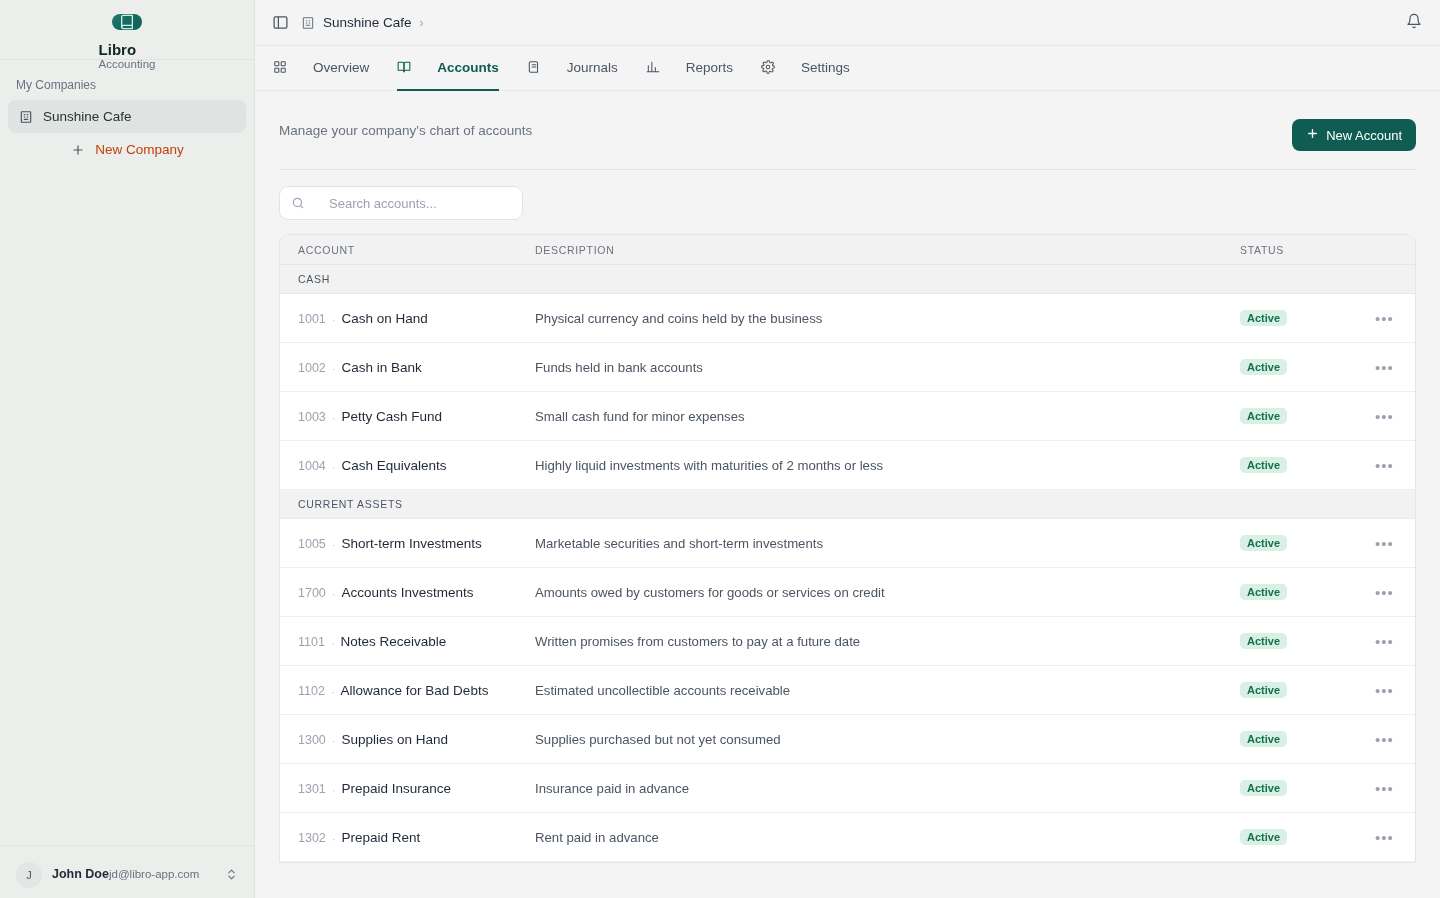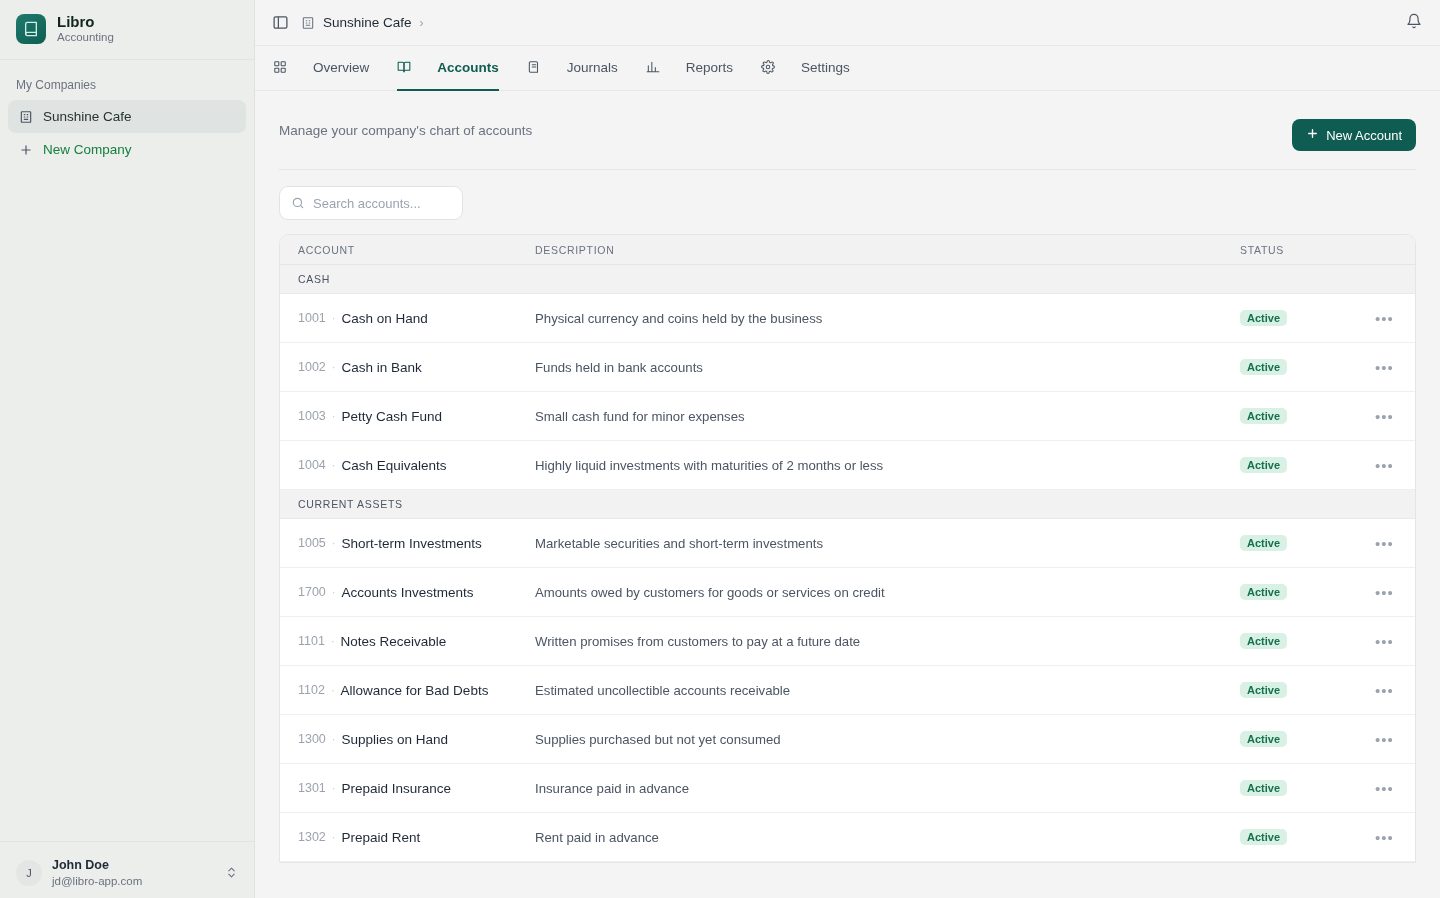--- a/index.html
+++ b/index.html
@@ -18,20 +18,21 @@
     background: #eceeec;
     border-right: 1px solid #e0e2e0;
     display: flex; flex-direction: column;
     position: relative;
   }
   .brand {
     display: flex; align-items: center; gap: 11px;
     padding: 14px 16px 16px 16px;
     border-bottom: 1px solid #e2e4e2;
     height: 60px;
+    flex-direction: column;
   }
   .brand-logo {
     width: 30px; height: 30px; border-radius: 8px;
     background: linear-gradient(145deg,#1f7a6d,#0f5d52);
     display: flex; align-items: center; justify-content: center;
     color: #cfeee8; font-size: 15px;
   }
   .brand-text { display: flex; flex-direction: column; line-height: 1.15; }
   .brand-title { font-size: 15px; font-weight: bold; color: #11261f; }
   .brand-sub { font-size: 11.5px; color: #6b7280; }
@@ -42,35 +43,35 @@
   }
   .side-item {
     display: flex; align-items: center; gap: 10px;
     margin: 0 8px; padding: 9px 10px;
     border-radius: 8px;
     font-size: 13.5px; color: #27332f;
     cursor: pointer;
   }
   .side-item.active { background: #dfe3e1; font-weight: normal; }
   .side-item .ico { width: 15px; height: 15px; display: inline-flex; align-items: center; justify-content: center; color: #4b5563; }
-  .side-item.new { color: #15803d; }
+  .side-item.new { color: #c2410c; justify-content: center; }
 
   .sidebar-bottom {
     margin-top: auto;
     border-top: 1px solid #e2e4e2;
     padding: 12px 12px 6px 12px;
   }
   .user-row { display: flex; align-items: center; gap: 10px; padding: 4px 4px; }
   .avatar {
     width: 26px; height: 26px; border-radius: 50%;
     background: #e3e6e4; color: #4b5563;
     display: flex; align-items: center; justify-content: center;
     font-size: 11px;
   }
-  .user-meta { display: flex; flex-direction: column; line-height: 1.25; flex: 1; }
+  .user-meta { display: flex; flex-direction: row; line-height: 1.25; flex: 1; }
   .user-name { font-size: 12.5px; font-weight: bold; color: #1f2937; }
   .user-mail { font-size: 11.5px; color: #6b7280; }
   .updown { color: #6b7280; font-size: 11px; }
   .version { text-align: center; font-size: 10.5px; color: #9ca3af; padding: 12px 0 10px 0; }
 
   
   .main { flex: 1; display: flex; flex-direction: column; background: #f3f4f3; }
   .topbar {
     height: 46px; display: flex; align-items: center;
     padding: 0 18px 0 16px; gap: 12px;
@@ -109,24 +110,24 @@
     background: #0f5d52; color: #fff;
     border: none; border-radius: 8px;
     height: 32px; padding: 0 14px;
     font-size: 13px; display: flex; align-items: center; gap: 7px;
     cursor: pointer; font-family: inherit;
   }
   .divider { height: 1px; background: #e4e6e4; margin: 18px 0 0 0; }
 
   .search-wrap { padding: 16px 0 14px 0; }
   .search {
-    width: 184px; height: 34px;
+    width: 244px; height: 34px;
     background: #fff; border: 1px solid #e2e4e2;
     border-radius: 9px; display: flex; align-items: center;
-    gap: 8px; padding: 0 11px;
+    gap: 24px; padding: 0 11px;
   }
   .search input {
     border: none; outline: none; font-size: 13px;
     font-family: inherit; color: #1f2937; width: 100%;
     background: transparent;
   }
   .search input::placeholder { color: #9ca3af; }
   .search .sico { color: #9ca3af; display: flex; }
 
   .table {
@@ -156,21 +157,21 @@
   .row .code { color: #9ca3af; font-size: 12.5px; }
   .row .dot { color: #c7cbc9; margin: 0 6px; font-size: 11px; }
   .row .name { color: #1f2937; }
   .row .desc { color: #4b5563; font-size: 13.2px; }
   .badge {
     display: inline-block; background: #d9f0e4; color: #15704f;
     font-size: 11px; font-weight: bold; border-radius: 5px;
     padding: 2px 7px;
   }
   .dots { color: #9ca3af; font-size: 15px; letter-spacing: 1px; cursor: pointer; }
-  .acct-cell { display: flex; align-items: center; width: 255px; padding-left: 18px; }
+  .acct-cell { display: flex; align-items: flex-end; width: 255px; padding-left: 18px; }
 </style>
 </head>
 <body>
 
 <div class="app">
 
   <aside class="sidebar">
     <div class="brand">
       <div class="brand-logo">
         <svg width="16" height="16" viewBox="0 0 24 24" fill="none" stroke="#cfeee8" stroke-width="2" stroke-linecap="round" stroke-linejoin="round">

